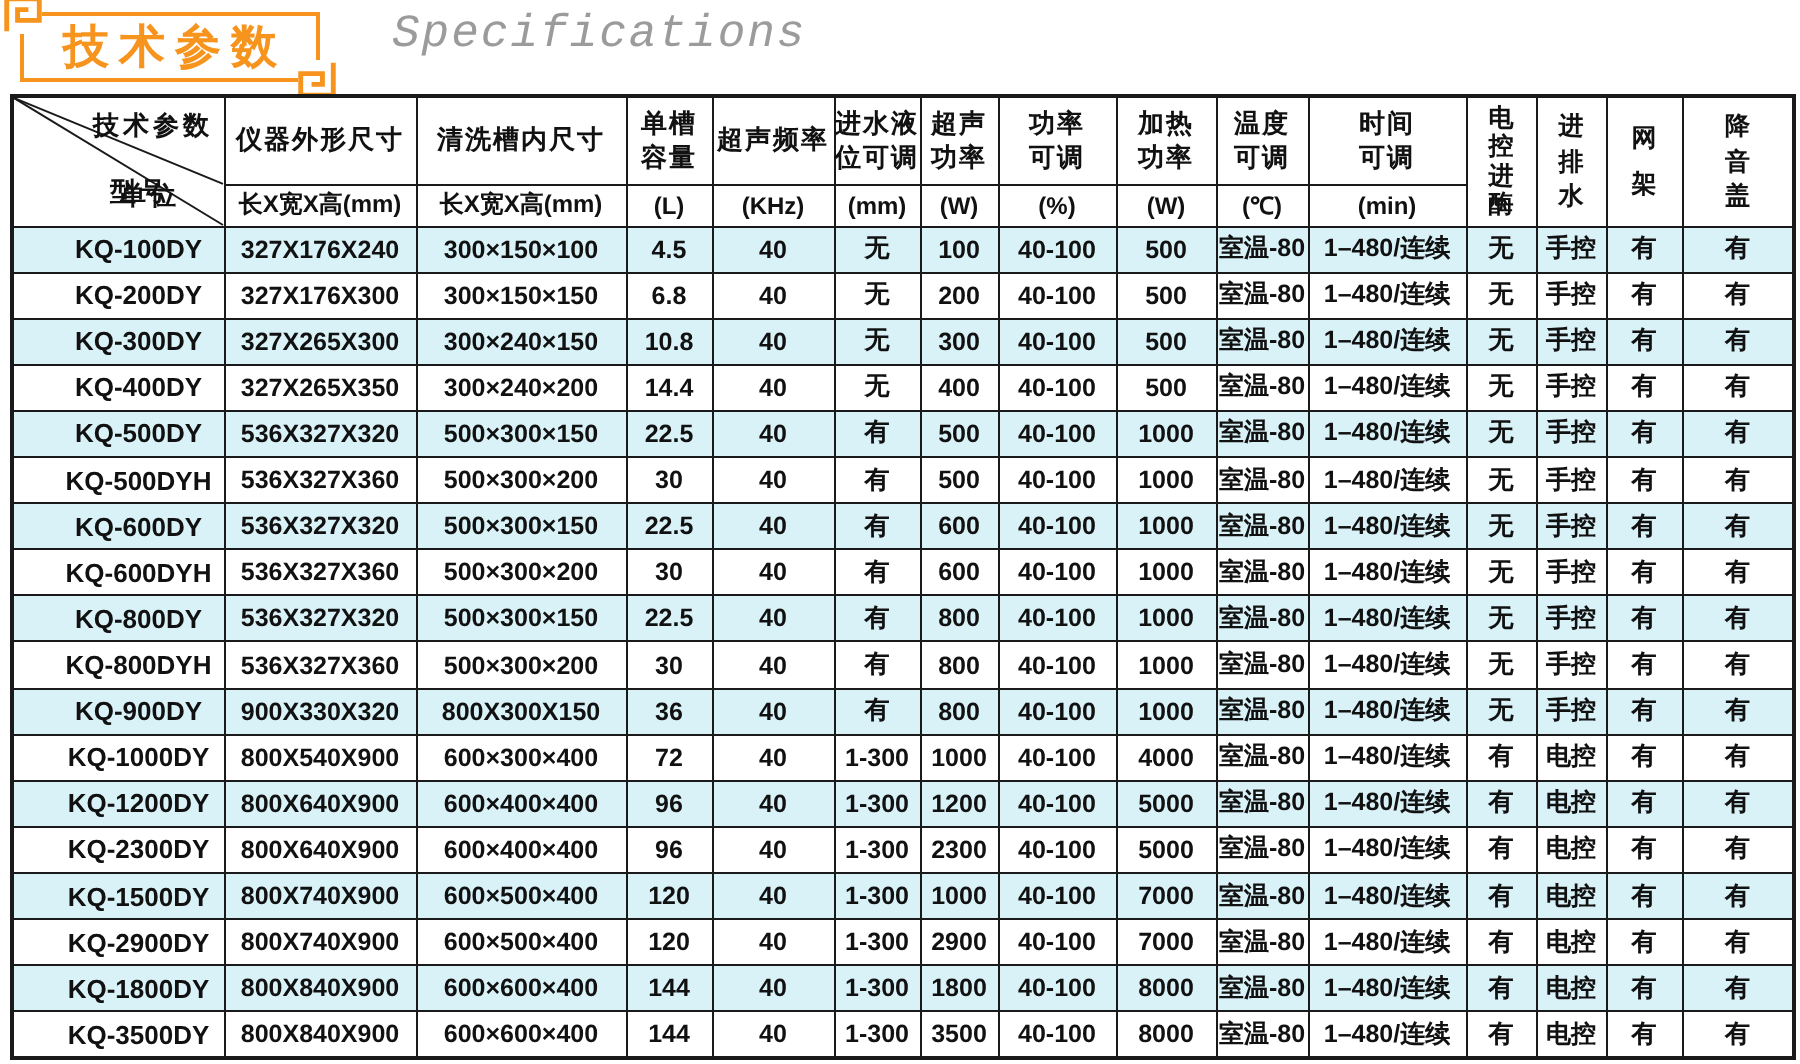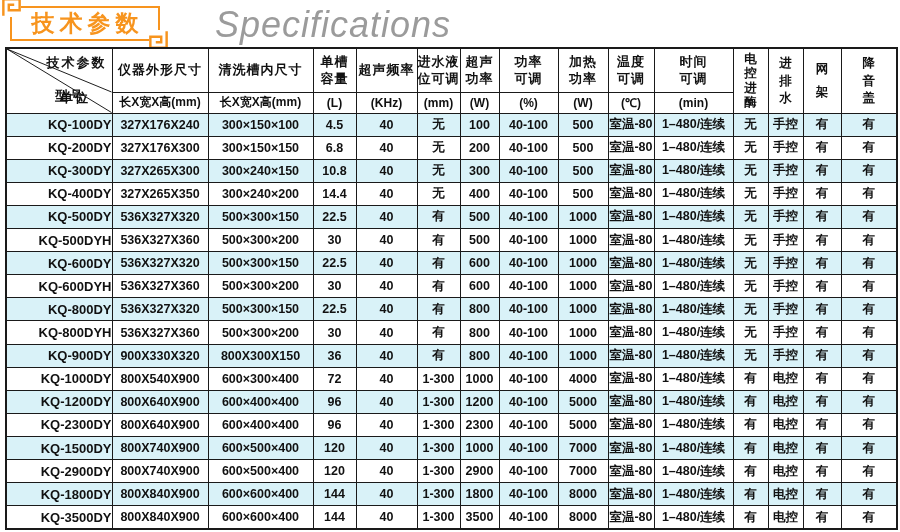--- a/index.html
+++ b/index.html
@@ -8,22 +8,22 @@
 
   
   .brand{position:absolute;left:10px;top:6px;height:40px;}
   .title-box{position:relative;width:146px;height:31px;border:2px solid #f7941e;
              display:flex;align-items:center;justify-content:center;background:#fff;}
   .title-cn{font-size:23px;font-weight:bold;color:#f7941e;letter-spacing:5px;padding-left:5px;white-space:nowrap;}
   .spiral{position:absolute;width:19px;height:19px;}
   .spiral svg{display:block;width:100%;height:100%;}
   .spiral-tl{left:-10px;top:-10px;}
   .spiral-br{right:-10px;bottom:-10px;transform:rotate(180deg);}
-  .title-en{position:absolute;left:205px;top:-2px;font-family:Liberation Sans, sans-serif;
-            font-style:italic;font-size:36px;color:#9b9b9b;letter-spacing:1px;white-space:nowrap;}
+  .title-en{position:absolute;left:186px;top:-2px;font-family:Liberation Mono, monospace;
+            font-style:italic;font-size:23px;color:#9b9b9b;letter-spacing:1px;white-space:nowrap;}
 
   
   .spec-table{position:absolute;left:5px;top:47px;border-collapse:collapse;table-layout:fixed;
               width:891px;height:483px;border:2px solid #1a1a1a;}
   .spec-table th,.spec-table td{border:1px solid #1a1a1a;padding:0;color:#111;}
   thead tr.r1{height:44px;}
   thead tr.r2{height:21px;}
   .col-label{font-size:13px;font-weight:bold;letter-spacing:1px;line-height:1.35;
              white-space:pre-line;text-align:center;vertical-align:middle;}
   .col-unit{font-size:12px;font-weight:bold;text-align:center;vertical-align:middle;letter-spacing:0;}
@@ -38,21 +38,21 @@
   .diag span{position:absolute;font-size:13px;font-weight:bold;white-space:nowrap;}
   .diag .tr{right:5px;top:5px;letter-spacing:2px;}
   .diag .mid{left:53px;top:40px;letter-spacing:2px;text-align:center;}
   .diag .bl{left:8px;bottom:8px;letter-spacing:2px;margin-left:40px;}
 
   
   tbody tr{height:23px;}
   tbody tr:nth-child(odd){background:#d9f2f8;}
   tbody tr:nth-child(even){background:#ffffff;}
   tbody td{text-align:center;font-size:12.5px;font-weight:bold;white-space:nowrap;}
-  tbody td.cell-model{text-align:right;padding-left:20px;font-size:13px;}
+  tbody td.cell-model{text-align:center;padding-left:20px;font-size:13px;}
 </style>
 </head>
 <body>
 
 <div class="page">
 
   <div class="brand">
     <div class="title-box">
       <div class="spiral spiral-tl">
         <svg viewBox="0 0 14 14">

